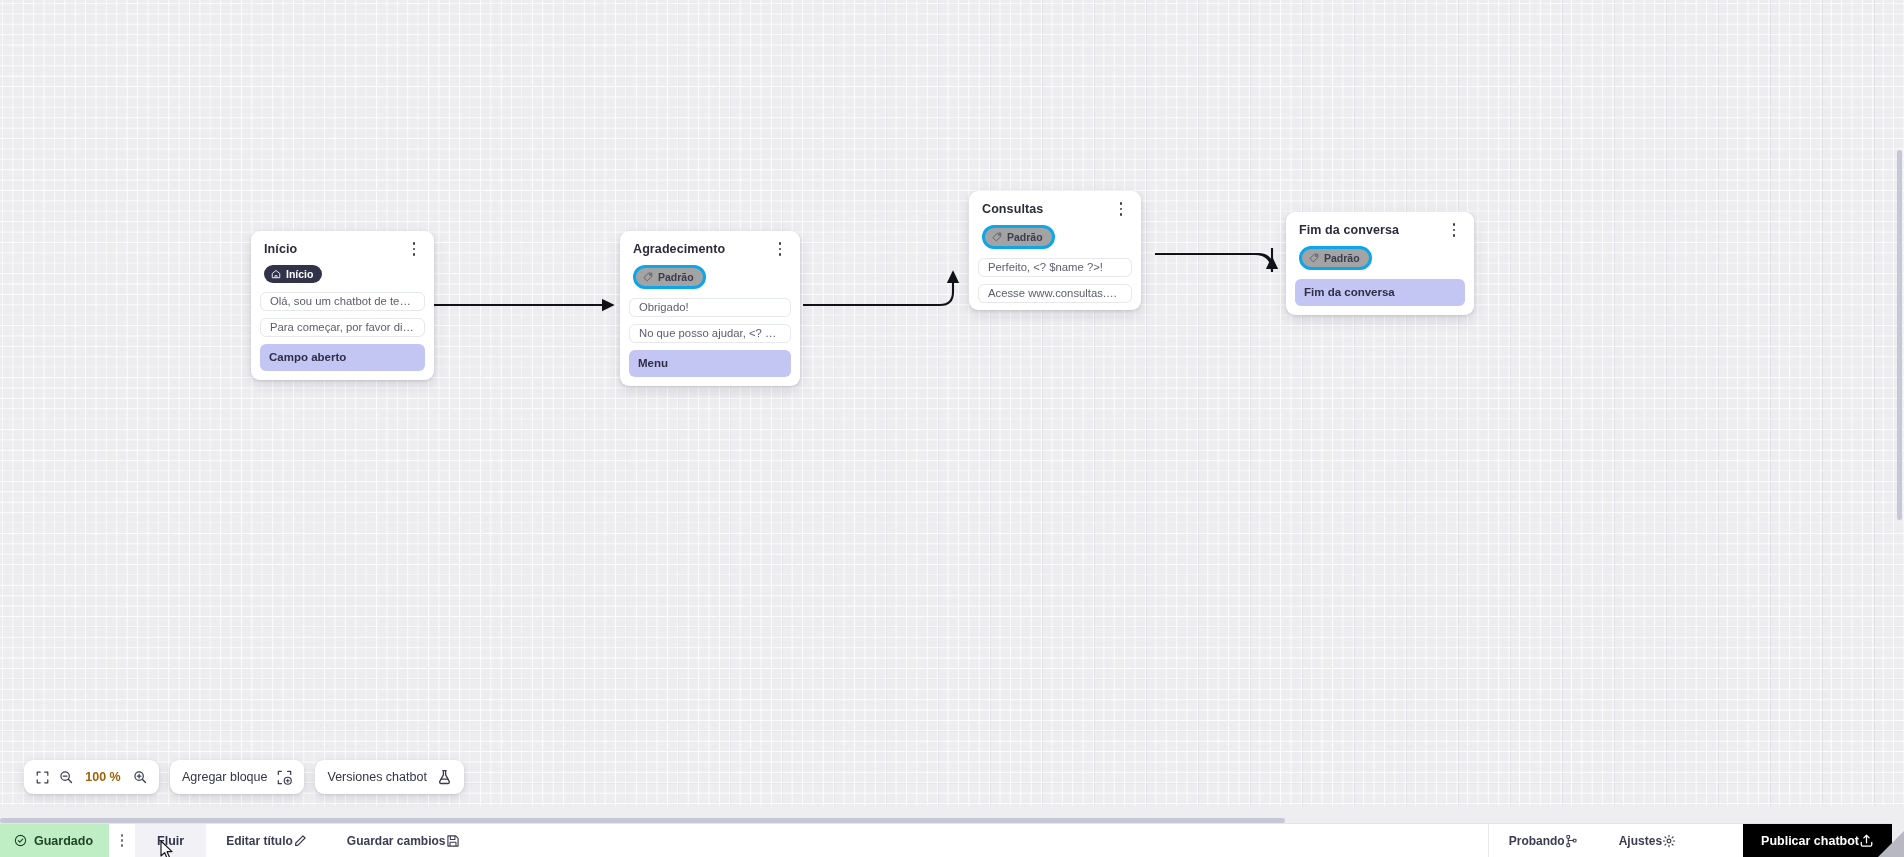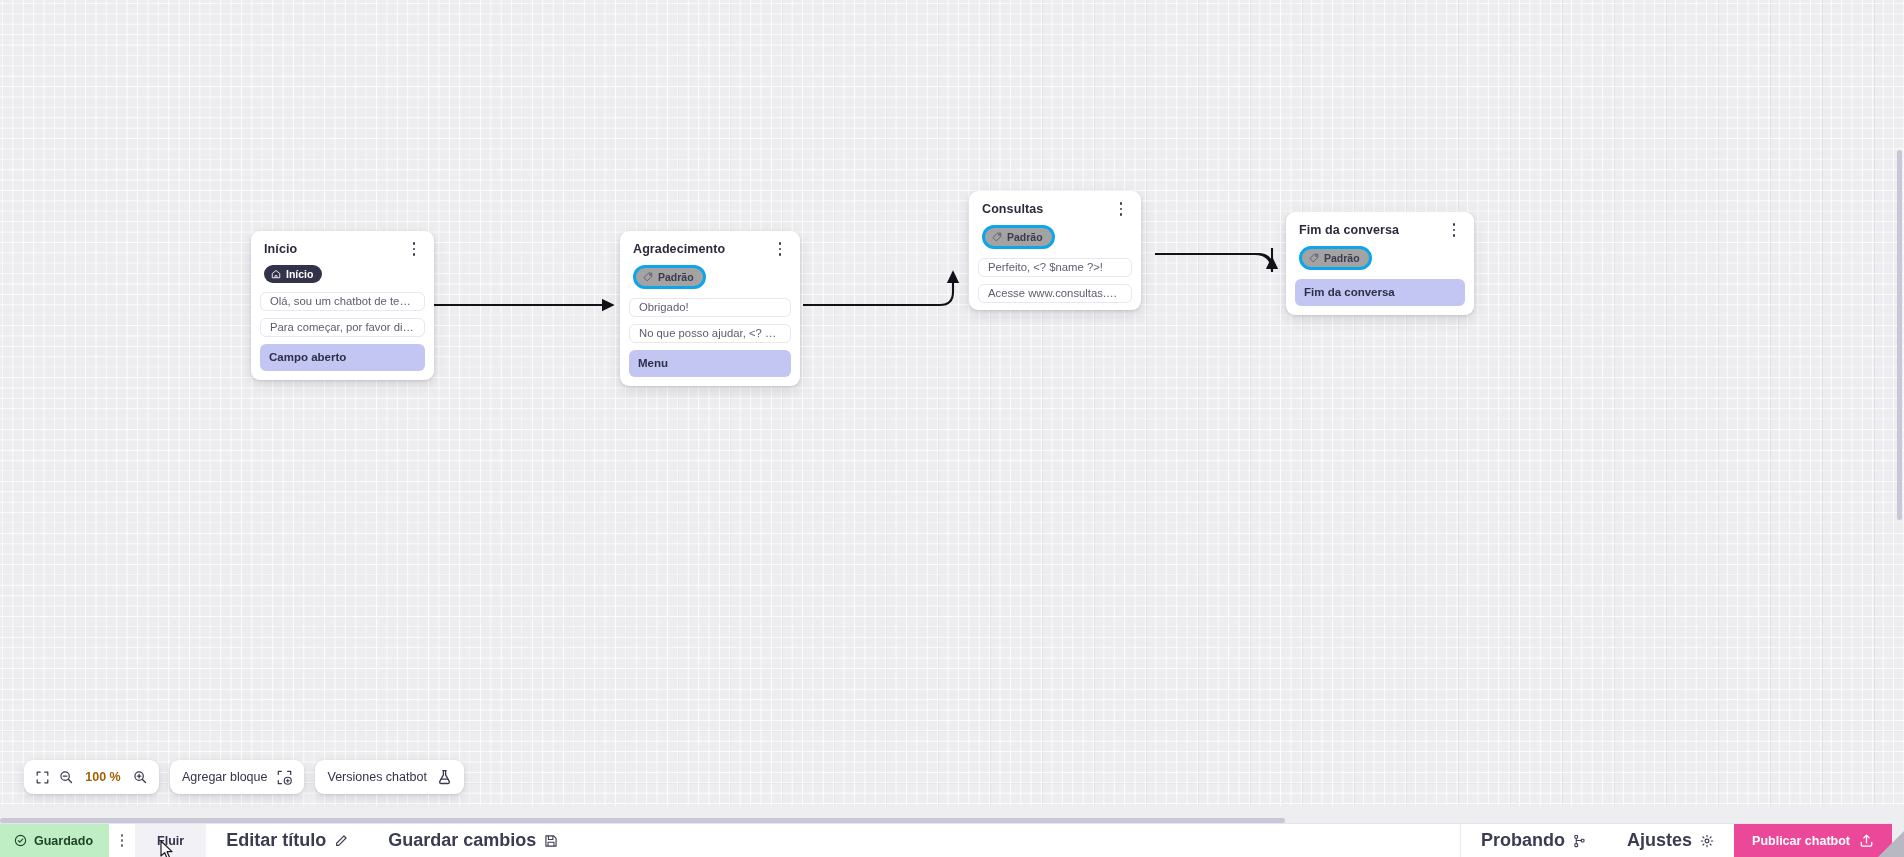--- a/index.html
+++ b/index.html
@@ -155,34 +155,34 @@
   .bb-dots .col { display:flex; flex-direction:column; gap:2.5px; }
   .bb-dots .col i { width:2.6px;height:2.6px;border-radius:50%;background:#6f6f87; display:block;}
   .tab-active {
     display:flex; align-items:center; padding:0 22px;
     background:#f2f2f6;
     font-size:12.5px; font-weight:700; color:#34344a;
     cursor:pointer; position:relative;
     white-space:nowrap;
   }
   .bb-item {
-    display:flex; align-items:center; gap:8px;
+    display:flex; align-items:center; 
     padding:0 20px;
-    font-size:18px; font-weight:600; color:#3b3b52;
+    font-size:12px; font-weight:600; color:#3b3b52;
     cursor:pointer; white-space:nowrap;
   }
   .bb-spacer { flex: 1 1 auto; }
   .bb-right { display:flex; align-items:stretch; border-left:1px solid #e9e9f0;}
   #publish-btn {
-    background:#ec4899; color:#ffffff;
-    display:flex; align-items:center; gap:9px;
+    background:#000000; color:#ffffff;
+    display:flex; align-items:center; 
     padding:0 18px;
     font-size:12.5px; font-weight:700;
     cursor:pointer; white-space:nowrap;
-    position:relative; overflow:hidden;
+    position:relative; overflow:hidden;margin-left:47px;
   }
   #resize-grip {
     position:absolute; right:0; bottom:0;
     width:0; height:0;
     border-style:solid;
     border-width:0 0 26px 26px;
     border-color: transparent transparent #b8b8c2 transparent;
     z-index:40;
   }
 

